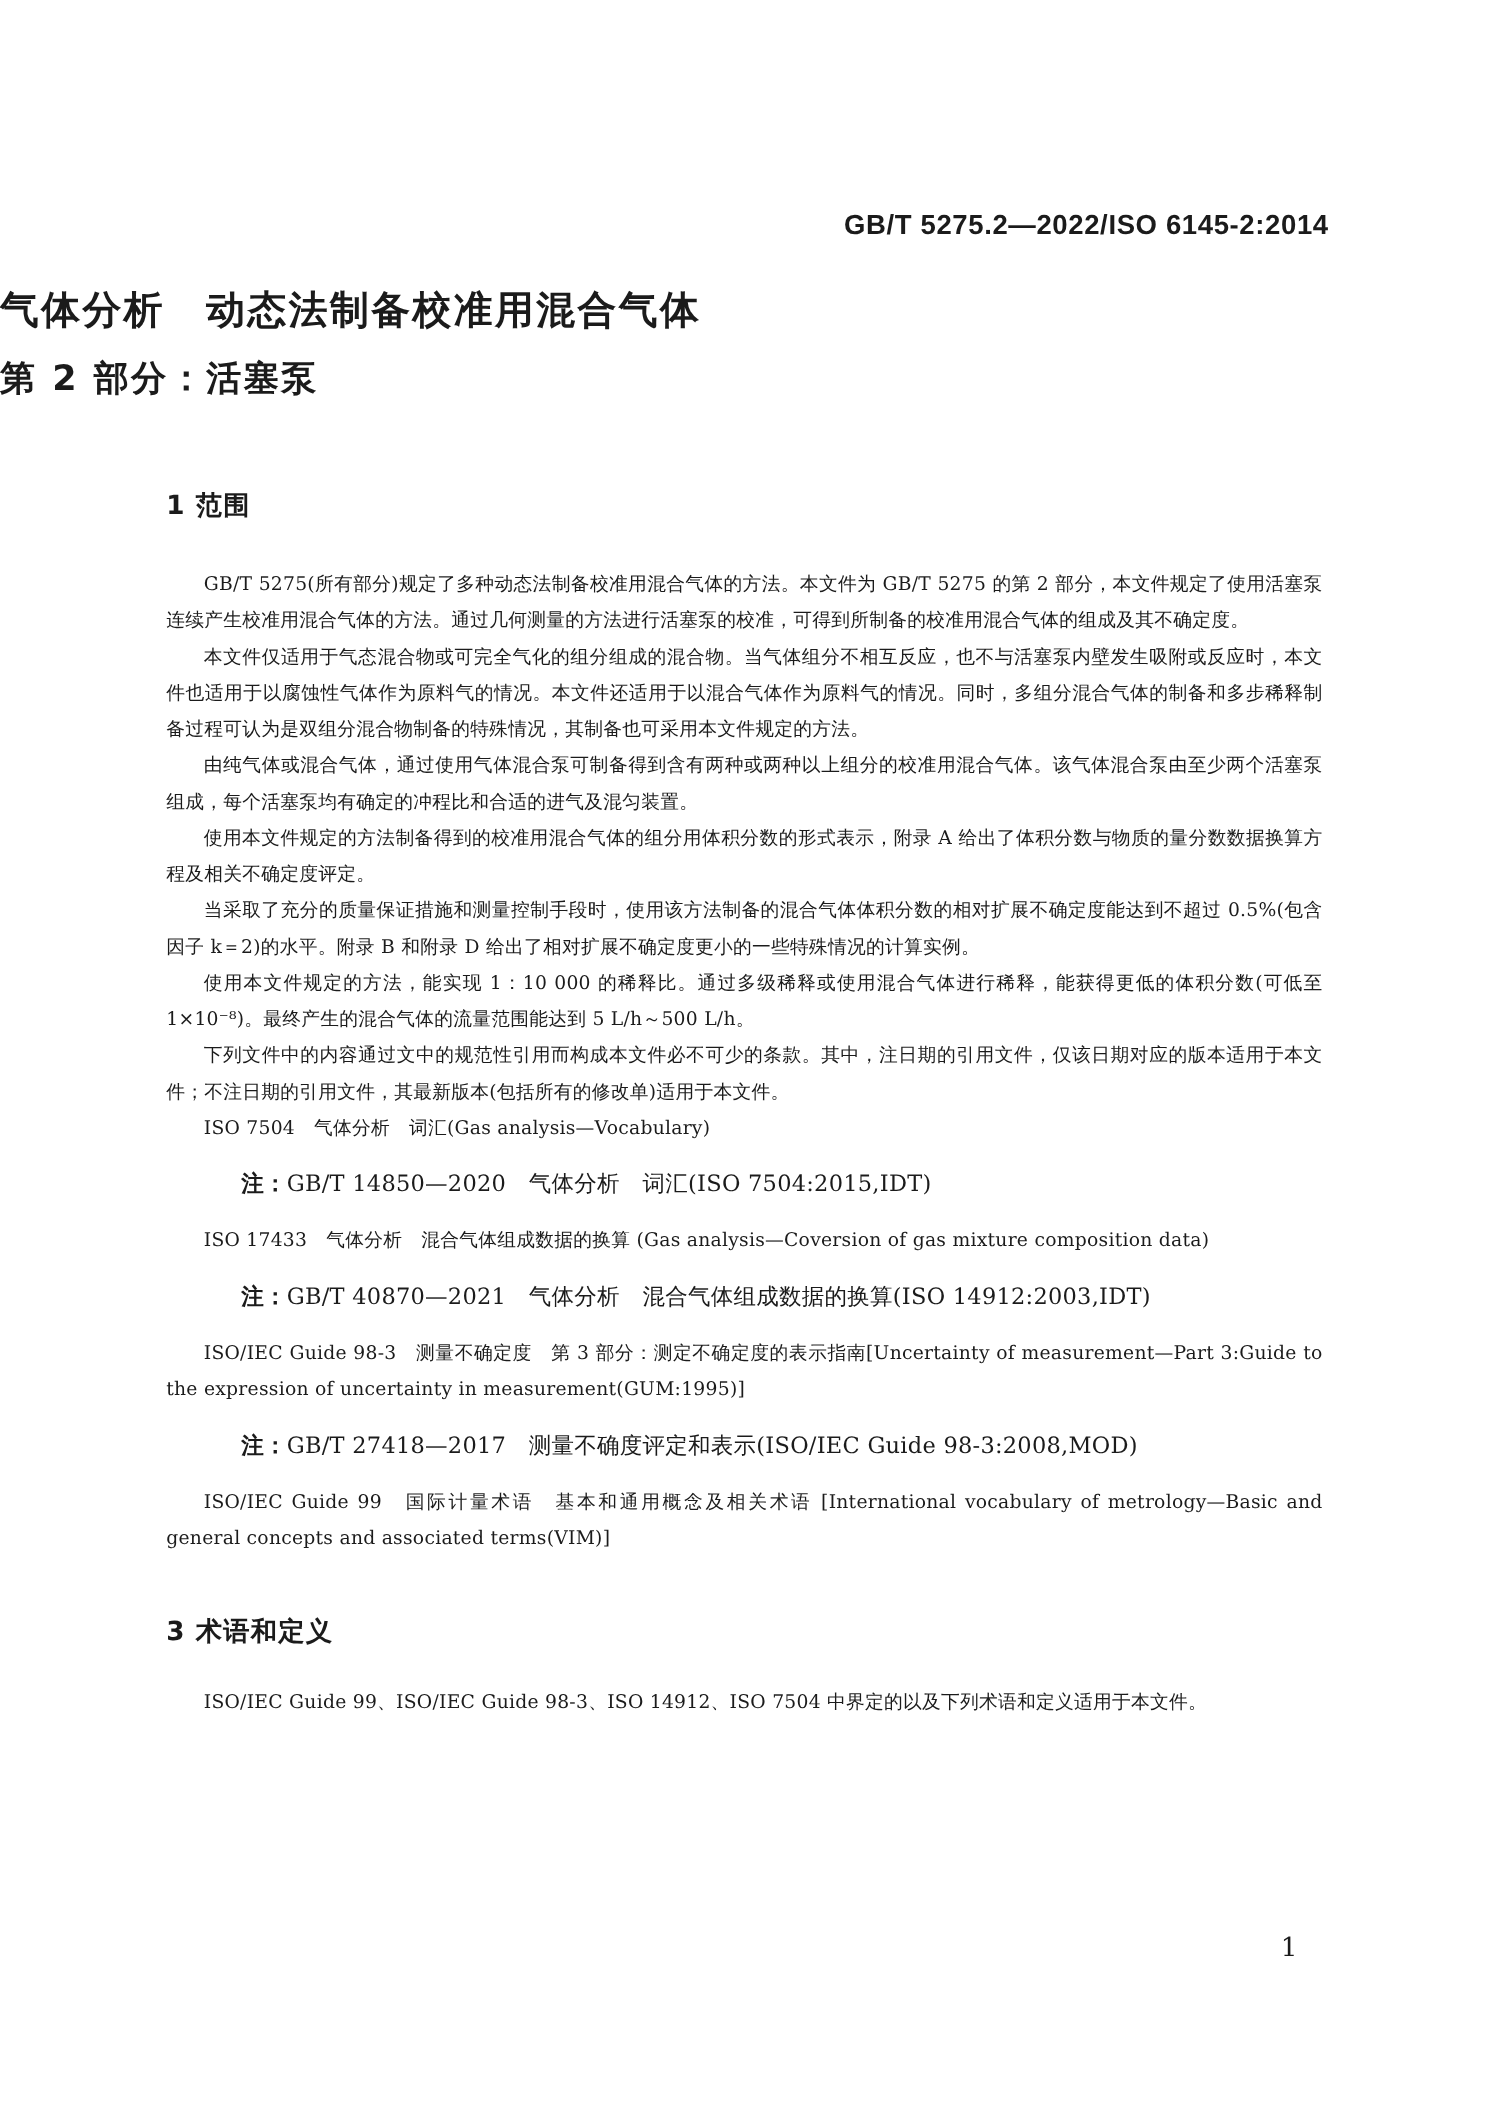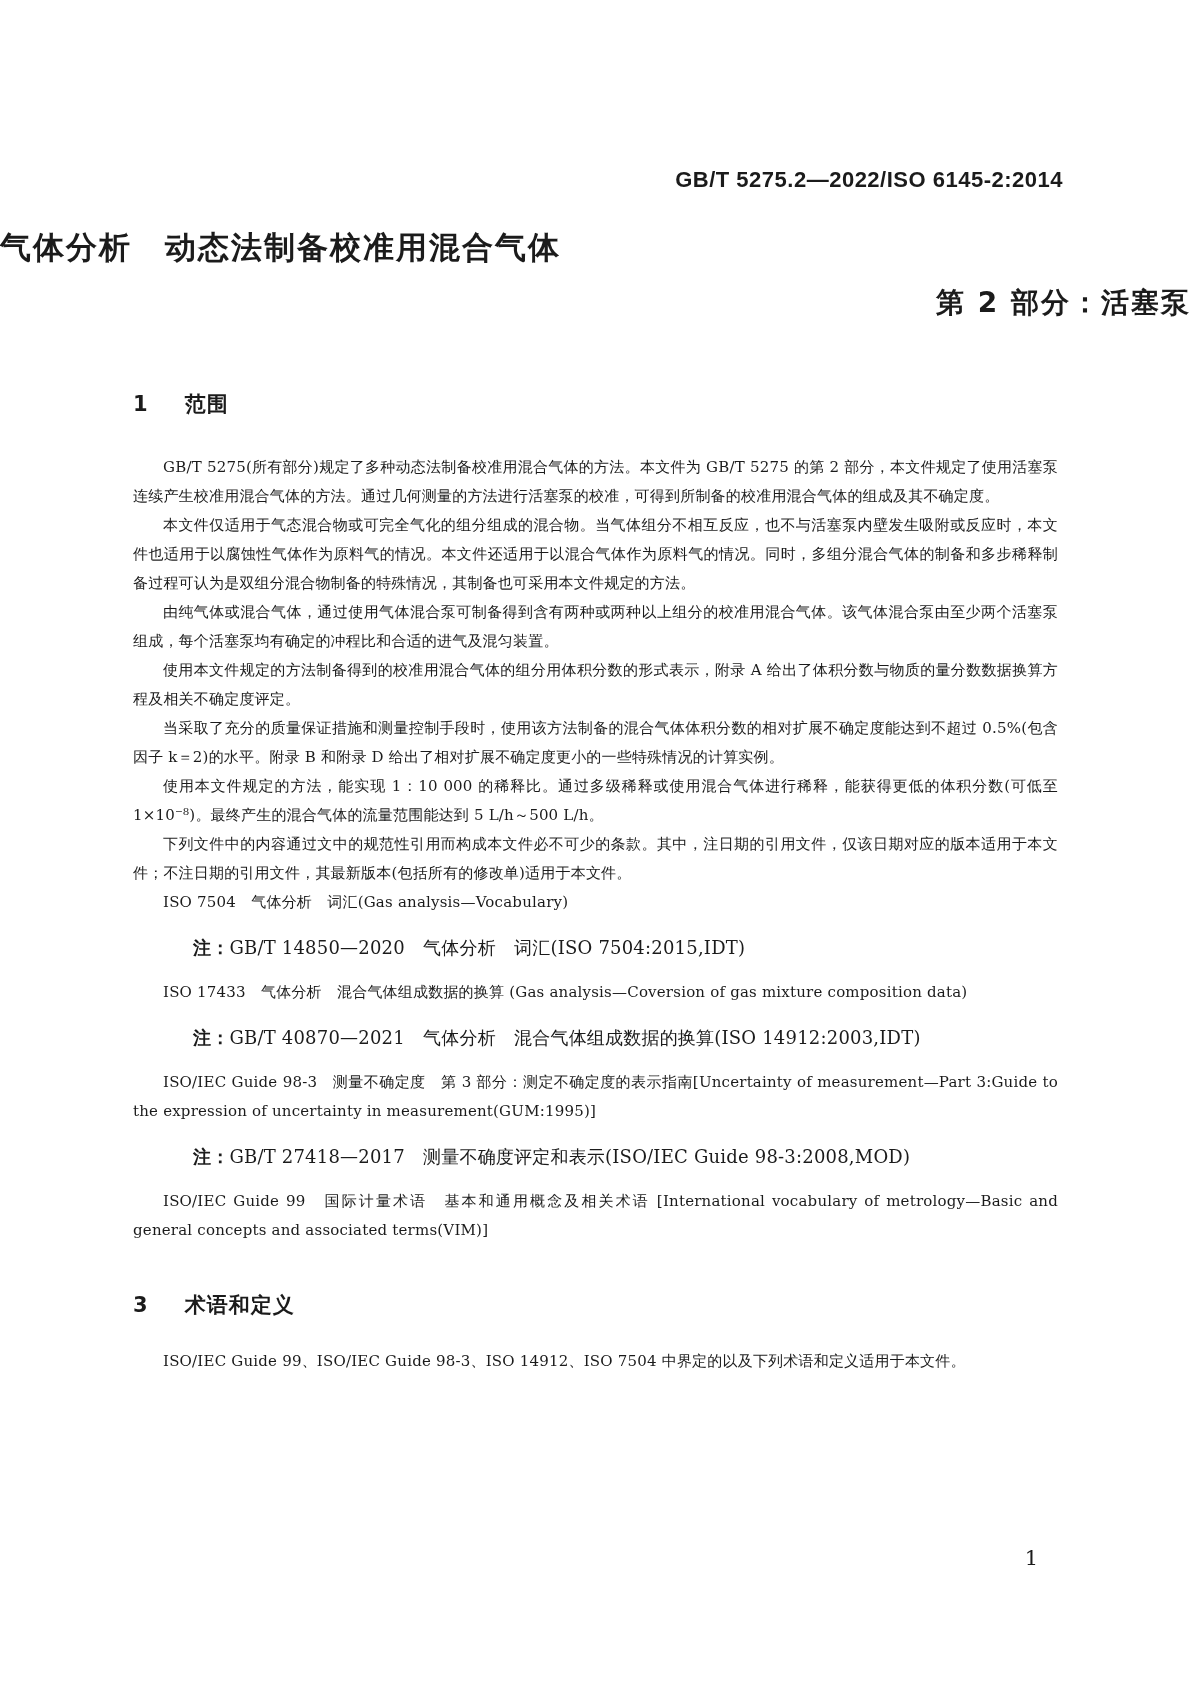--- a/index.html
+++ b/index.html
@@ -32,42 +32,42 @@
     font-weight: bold;
     font-size: 31px;
     letter-spacing: 2px;
   }
   .doc-title-2 {
     position: absolute;
     top: 284px;
     left: 0;
     width: 100%;
     margin: 0;
-    text-align: right;
+    text-align: left;
     font-family: "DejaVu Sans", "Liberation Sans", sans-serif;
     font-weight: bold;
     font-size: 28px;
     letter-spacing: 2px;
   }
   .content {
     position: absolute;
     left: 133px;
     top: 390px;
     width: 925px;
   }
   .sec-heading {
     margin: 0 0 34px 0;
     font-family: "DejaVu Sans", "Liberation Sans", sans-serif;
     font-weight: bold;
     font-size: 21px;
     line-height: 29px;
     letter-spacing: 1px;
   }
   .sec-heading.later { margin-top: 46px; margin-bottom: 27px; }
-  .sec-heading .sec-title { margin-left: 36px; }
+  .sec-heading .sec-title { margin-left: 8px; }
   .bp {
     margin: 0;
     font-size: 15px;
     line-height: 29px;
     text-indent: 2em;
     text-align: justify;
     letter-spacing: 0.2px;
   }
   .note {
     margin: 16px;

